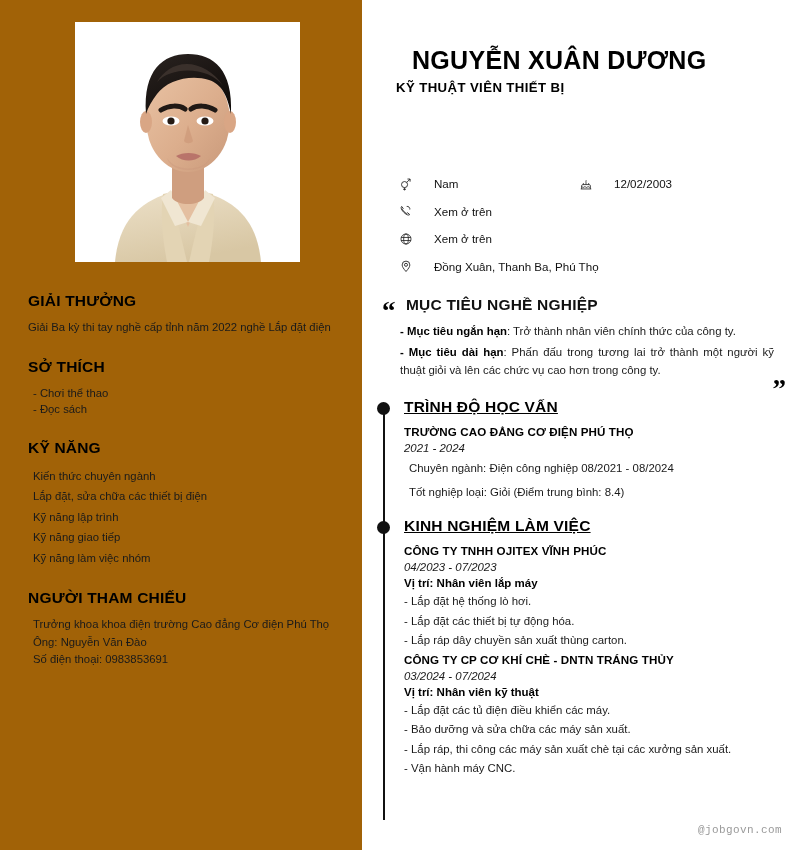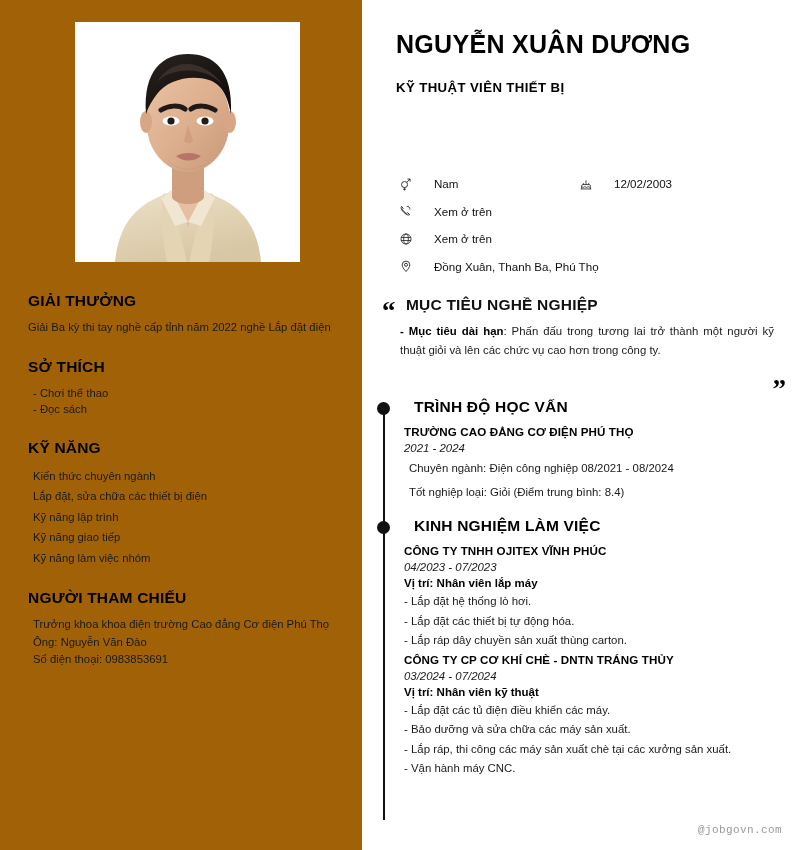--- a/index.html
+++ b/index.html
@@ -75,21 +75,21 @@
     width: 438px;
     height: 850px;
   }
   .name {
     position: absolute;
     left: 34px;
     top: 30px;
     font-size: 25px;
     font-weight: bold;
     letter-spacing: .3px;
-    margin: 0;
+    margin: 16px;
     color: #000;
   }
   .job-title {
     position: absolute;
     left: 34px;
     top: 80px;
     font-size: 13.2px;
     font-weight: bold;
     letter-spacing: .4px;
     margin: 0;
@@ -190,23 +190,24 @@
     position: absolute;
     left: -5.2px;
     top: 4px;
     width: 13px; height: 13px;
     border-radius: 50%;
     background: #111;
   }
   .tl-head {
     font-size: 15.5px;
     font-weight: bold;
-    margin: 0 0 9px 10px;
+    margin: 0 0 9px 0;
     letter-spacing: .2px;
     color: #000;
+    text-decoration: underline;
   }
   .entry { margin-bottom: 2px; }
   .entry:last-child { margin-bottom: 0; }
   .org {
     font-size: 11.6px;
     font-weight: bold;
     margin: 0 0 4px 0;
     letter-spacing: .1px;
     color: #000;
   }
@@ -418,20 +419,23 @@
     </div>
 
   </div>
 
   <div class="objective">
     <span class="quote-open">“</span>
     <span class="quote-close">”</span>
     <h3 class="obj-head">MỤC TIÊU NGHỀ NGHIỆP</h3>
     <div class="obj-body">
       <p>
+        <b>- Mục tiêu ngắn hạn</b><span>: Trở thành nhân viên chính thức của công ty.</span>
+      </p>
+      <p>
         <b>- Mục tiêu dài hạn</b><span>: Phấn đấu trong tương lai trở thành một người kỹ thuật giỏi và lên các chức vụ cao hơn trong công ty.</span>
       </p>
     </div>
   </div>
 
   <div class="timeline">
     <div class="tl-rail"></div>
 
     <div class="tl-block">
       <span class="tl-dot"></span>

